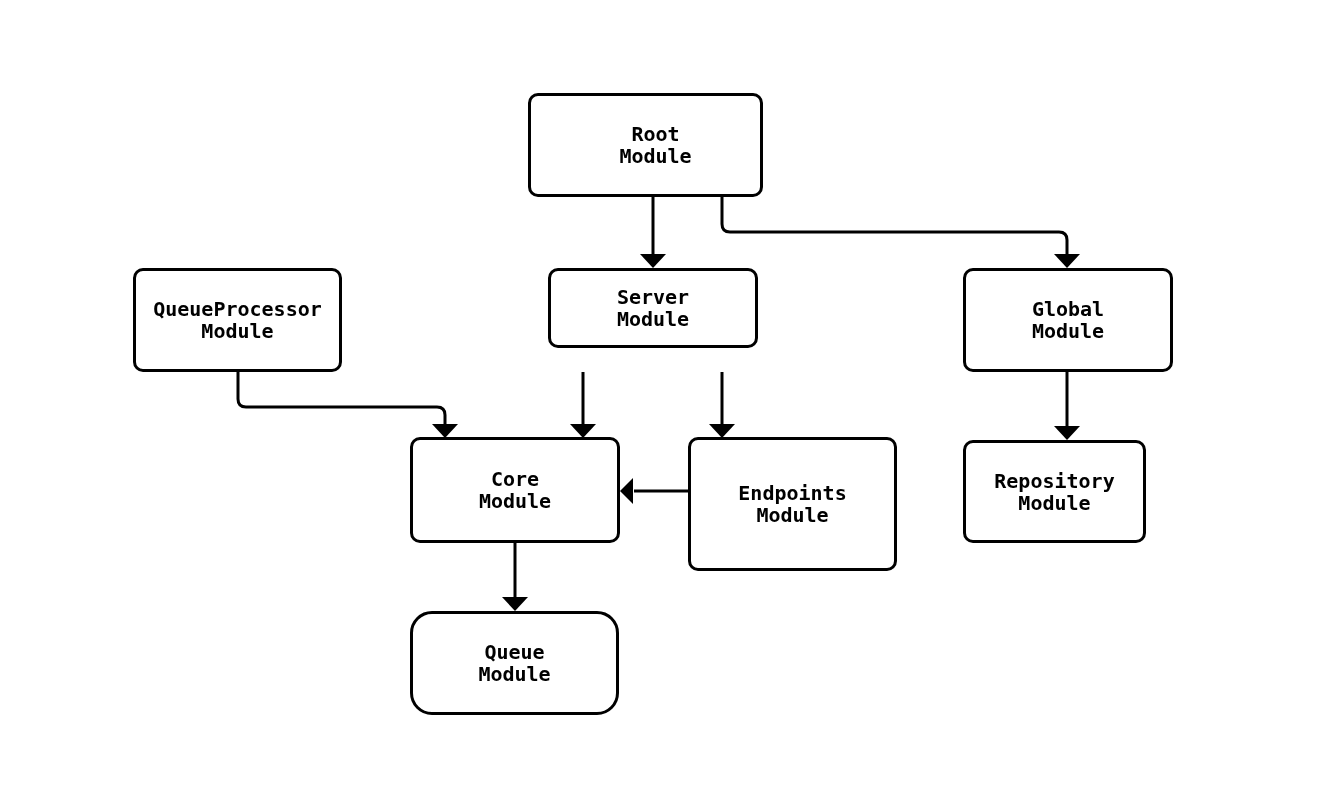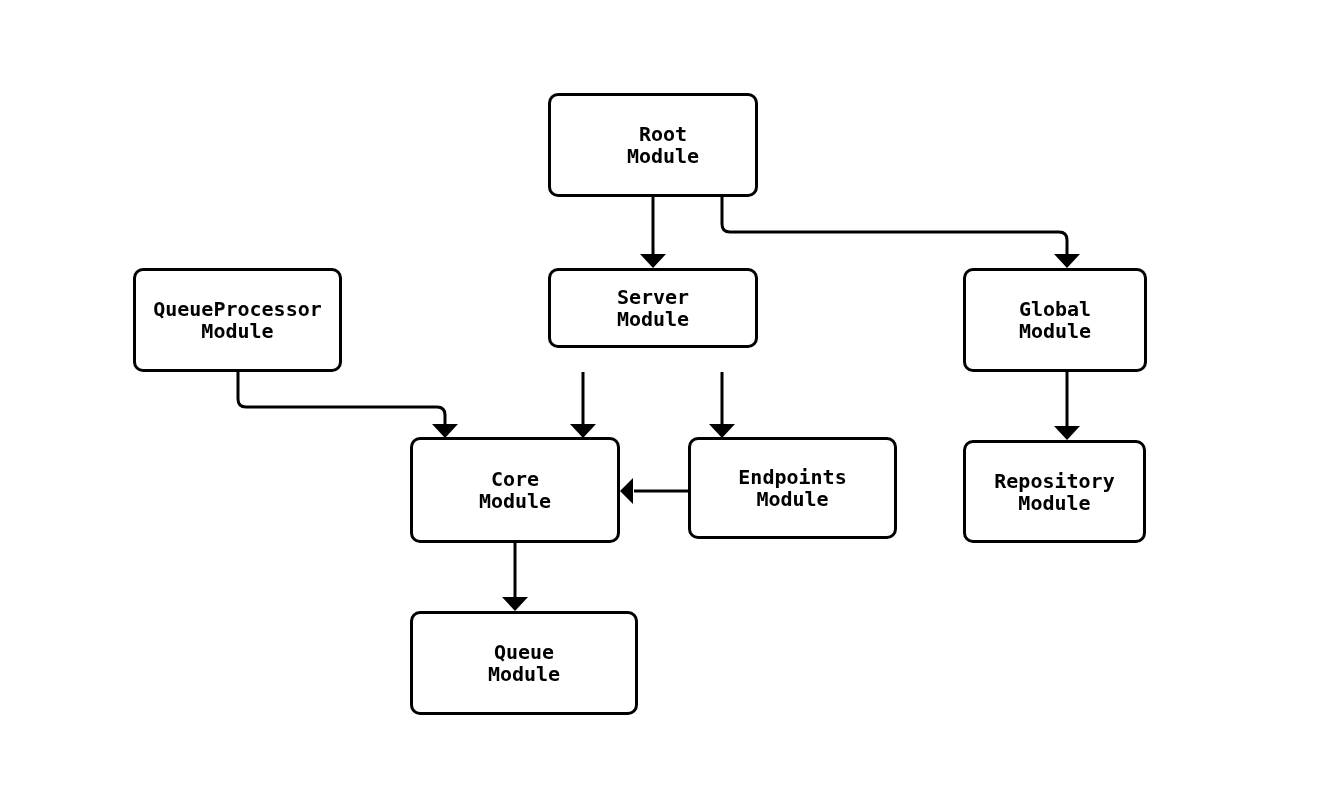--- a/index.html
+++ b/index.html
@@ -38,28 +38,28 @@
     align-items: center;
     justify-content: center;
     text-align: center;
     white-space: pre-line;
     font-family: "DejaVu Sans Mono", "Liberation Mono", monospace;
     font-weight: bold;
     font-size: 20px;
     line-height: 1.1;
     color: #000000;
   }
-  .node-root        { left: 548px;  top: 93px;  width: 210px; height: 104px; padding-left: 20px; }
+  .node-root        { left: 528px;  top: 93px;  width: 235px; height: 104px; padding-left: 20px; }
   .node-queue-processor { left: 133px; top: 268px; width: 209px; height: 104px; text-align: center; }
   .node-server      { left: 548px;  top: 268px; width: 210px; height: 80px; }
-  .node-global      { left: 963px;  top: 268px; width: 184px; height: 104px; }
+  .node-global      { left: 963px;  top: 268px; width: 210px; height: 104px; }
   .node-core        { left: 410px;  top: 437px; width: 210px; height: 106px; }
-  .node-endpoints   { left: 688px;  top: 437px; width: 209px; height: 102px; }
+  .node-endpoints   { left: 688px;  top: 437px; width: 209px; height: 134px; }
   .node-repository  { left: 963px;  top: 440px; width: 183px; height: 103px; }
-  .node-queue       { left: 410px;  top: 611px; width: 228px; height: 104px; }
+  .node-queue       { left: 410px;  top: 611px; width: 209px; height: 104px; border-radius: 22px; }
 </style>
 </head>
 <body>
 
 <div class="canvas">
 
   <svg class="edges-layer" width="1337" height="809" viewBox="0 0 1337 809">
 
     <g>
       <path class="edge-line" d="M653,197 L653,256" stroke="#000000"></path>

